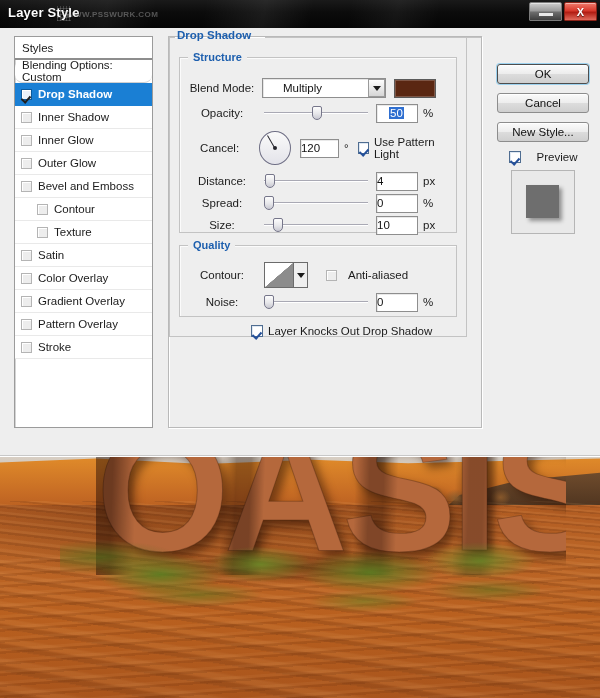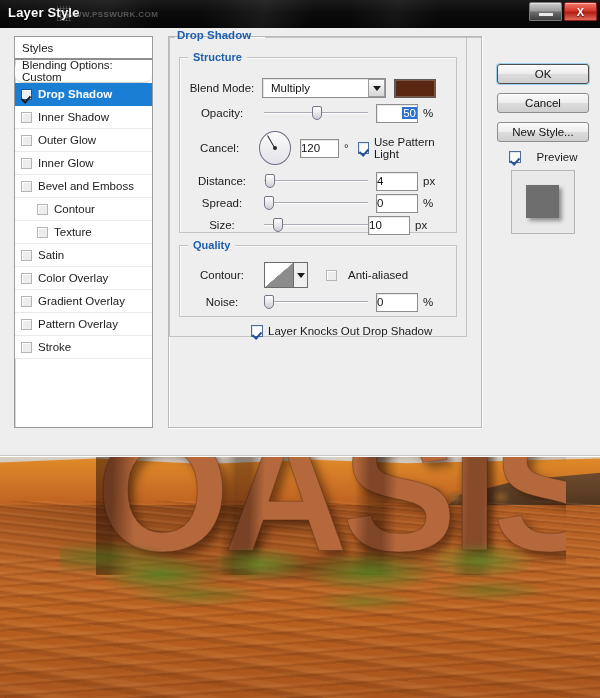--- a/index.html
+++ b/index.html
@@ -142,21 +142,21 @@
   #grp-structure { left: 10px; top: 20px; width: 278px; height: 176px; }
   #grp-quality   { left: 10px; top: 208px; width: 278px; height: 72px; }
 
   .row { position: absolute; height: 20px; display: flex; align-items: center; }
   .lbl { font-size: 11.5px; color: #1b1b1b; text-align: center; }
 
   
   .combo {
     height: 20px; background: #fff; border: 1px solid #8e8e8e;
     display: flex; align-items: center; font-size: 11.5px; color: #111;
-    padding-left: 8px; box-shadow: inset 1px 1px 0 #e6e6e6;
+    padding-left: 20px; box-shadow: inset 1px 1px 0 #e6e6e6;
   }
   .combo .arrowbox {
     width: 17px; height: 18px; margin-left: auto;
     background: linear-gradient(180deg,#fdfdfd,#d6d6d6);
     border: 1px solid #9a9a9a;
     display: flex; align-items: center; justify-content: center;
   }
   .caret { width: 0; height: 0; border-left: 4px solid transparent; border-right: 4px solid transparent; border-top: 5px solid #1a1a1a; }
 
   .swatch {
@@ -176,21 +176,21 @@
     border: 1px solid #76768a;
     border-radius: 2px 2px 5px 5px;
   }
 
   .numfield {
     height: 19px; background: #fff; border: 1px solid #8e8e8e;
     font-size: 11.5px; color: #111; text-align: center;
     display: flex; align-items: center; justify-content: flex-start;
     box-shadow: inset 1px 1px 0 #e9e9e9;
   }
-  .numfield.sel-left { justify-content: flex-end; padding-left: 0; }
+  .numfield.sel-left { justify-content: flex-start; padding-left: 12px; }
   .sel { background: #2f6fd0; color: #ffffff; padding: 0 1px; }
   .unit { font-size: 11.5px; color: #1b1b1b; }
 
   
   .dial {
     width: 34px; height: 34px; border-radius: 50%;
     background: linear-gradient(180deg,#fafafa,#e3e3ea);
     border: 1px solid #6f6f85;
     position: relative;
   }
@@ -399,25 +399,25 @@
     <div class="style-row selected">
       <span class="cb checked"></span>
       <span>Drop Shadow</span>
     </div>
     <div class="style-row">
       <span class="cb dim"></span>
       <span>Inner Shadow</span>
     </div>
     <div class="style-row">
       <span class="cb dim"></span>
+      <span>Inner Glow</span>
+    </div>
+    <div class="style-row">
+      <span class="cb dim"></span>
       <span>Outer Glow</span>
-    </div>
-    <div class="style-row">
-      <span class="cb dim"></span>
-      <span>Inner Glow</span>
     </div>
     <div class="style-row">
       <span class="cb dim"></span>
       <span>Bevel and Emboss</span>
     </div>
     <div class="style-row indent">
       <span class="cb dim"></span>
       <span>Contour</span>
     </div>
     <div class="style-row indent">
@@ -518,21 +518,21 @@
           </div>
           <span class="unit" style="margin-left:5px;">%</span>
         </div>
 
         <div class="row" style="left:8px; top:157px; width:262px;">
           <span class="lbl" style="width:68px;">Size:</span>
           <div class="slider" style="margin-left:8px; width:104px;">
             <div class="track"></div>
             <div class="knob" style="left:9px;"></div>
           </div>
-          <div class="numfield" style="width:42px;">
+          <div class="numfield" style="margin-left:8px; width:42px;">
             <span>10</span>
           </div>
           <span class="unit" style="margin-left:5px;">px</span>
         </div>
       </div>
 
       <div class="group" id="grp-quality">
         <div class="group-title">Quality</div>
 
         <div class="row" style="left:8px; top:14px; width:262px; height:30px;">

